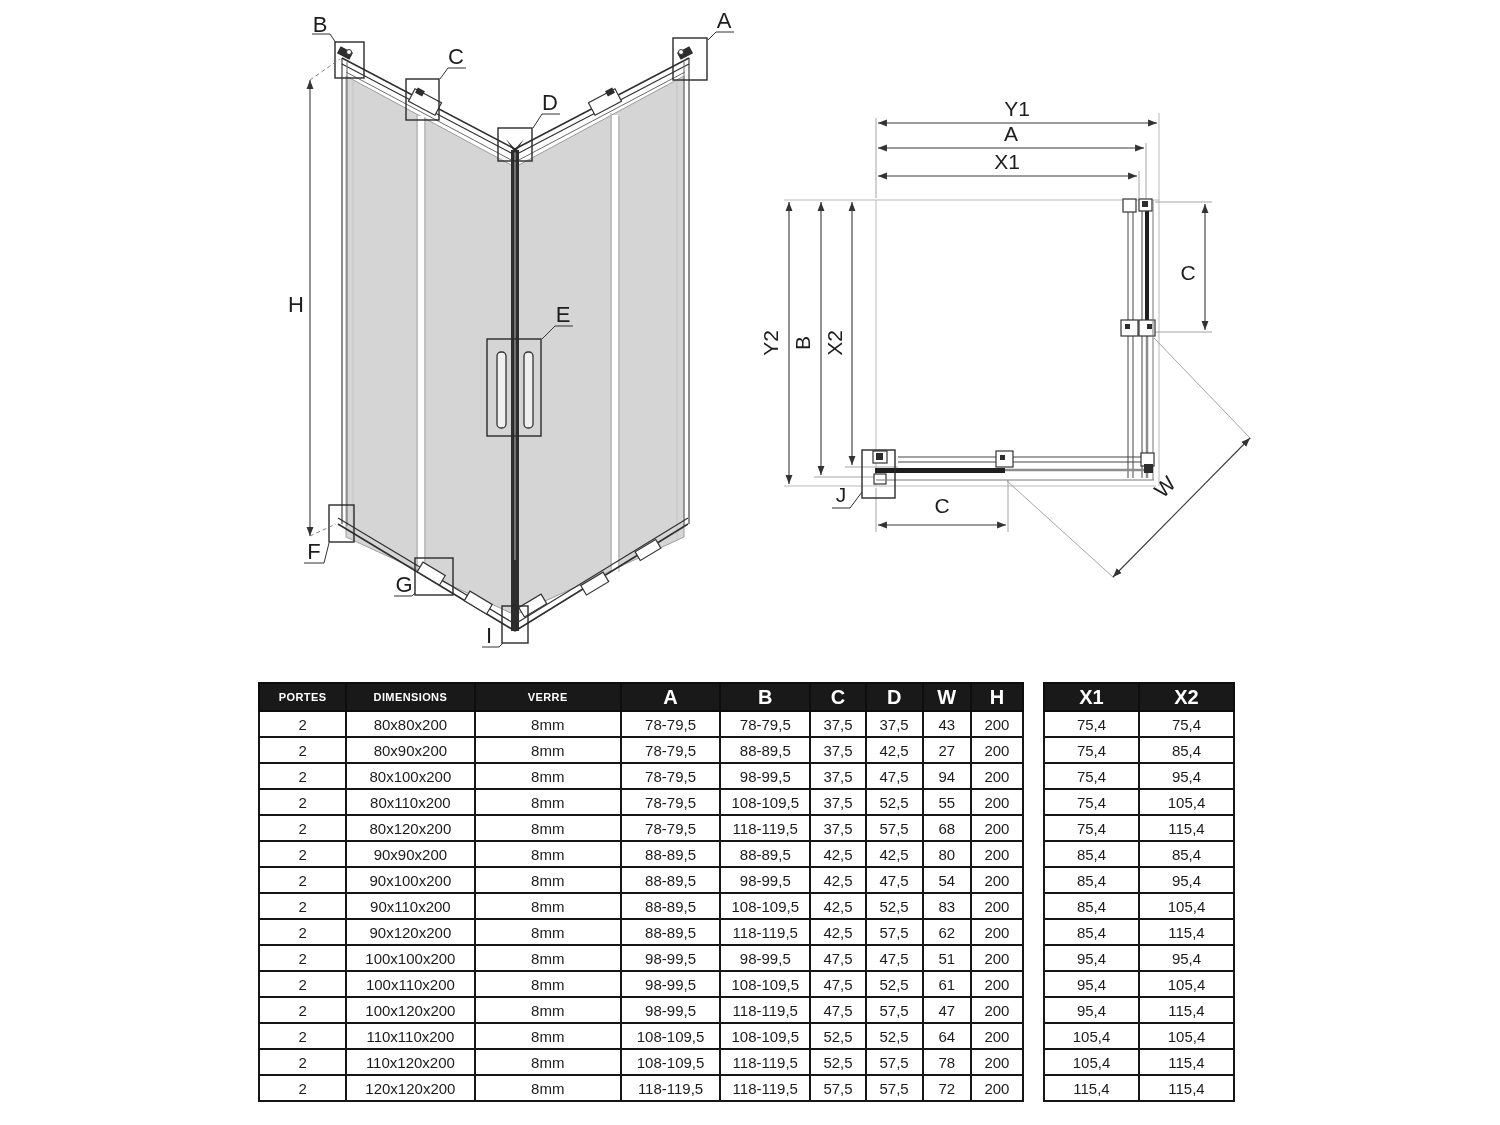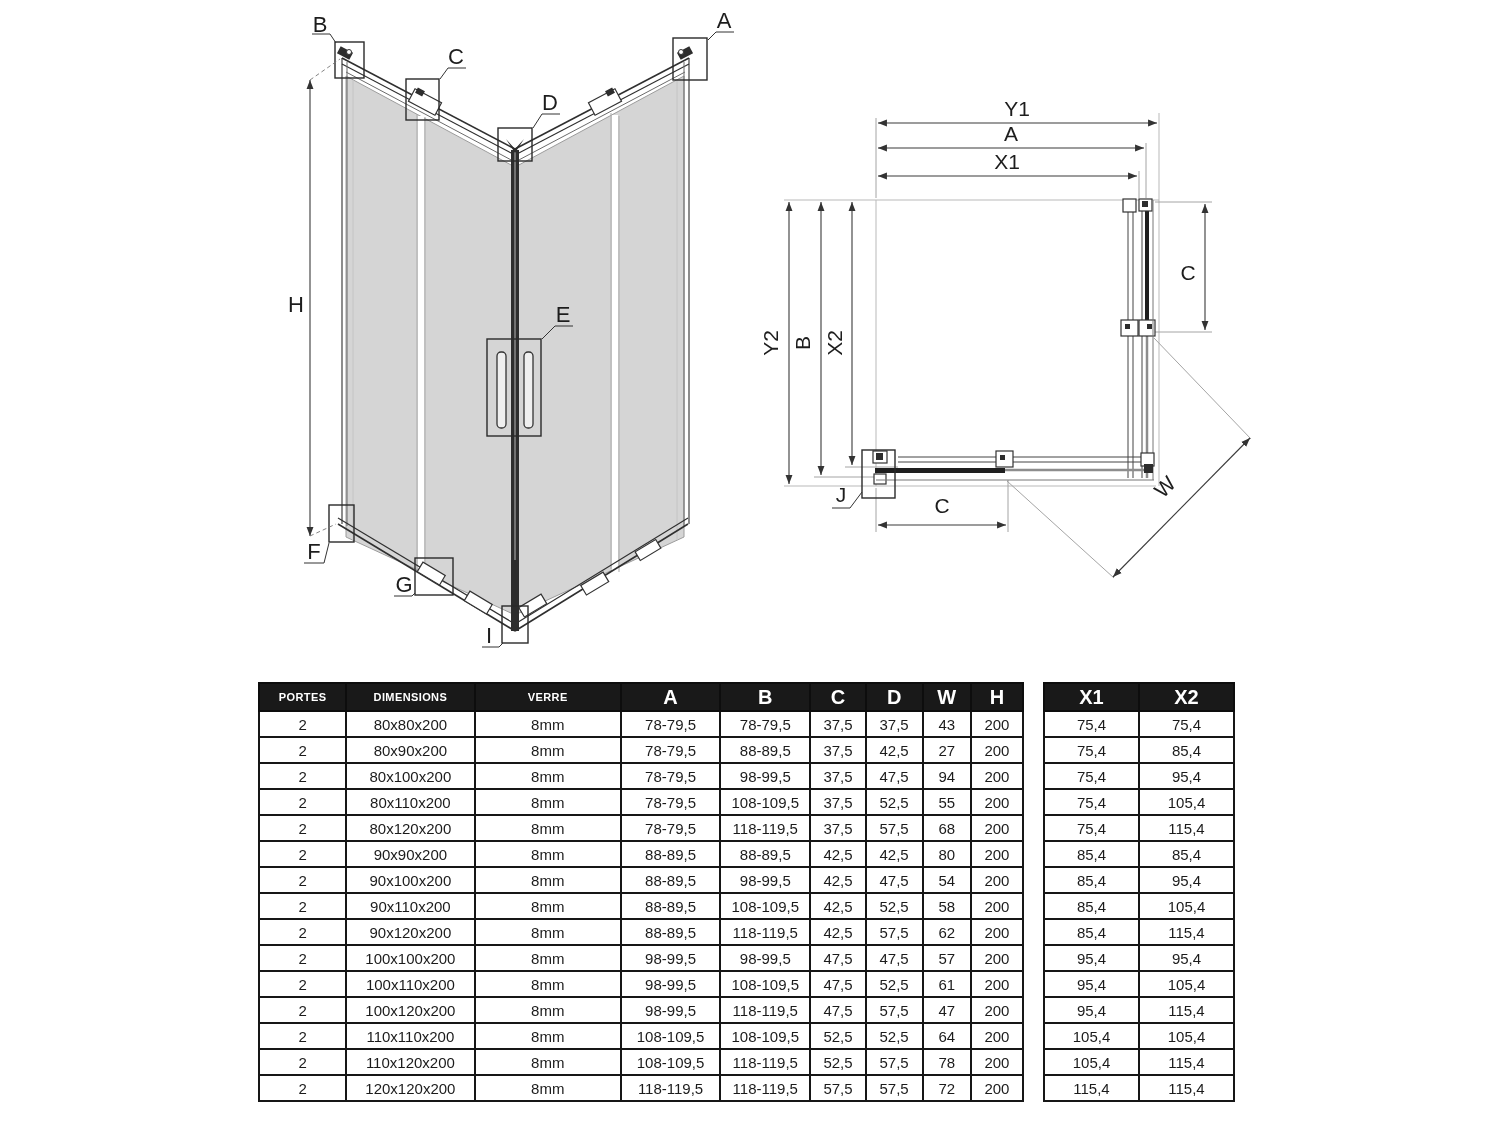--- a/index.html
+++ b/index.html
@@ -337,21 +337,21 @@
           <td>200</td>
         </tr>
         <tr>
           <td>2</td>
           <td>90x110x200</td>
           <td>8mm</td>
           <td>88-89,5</td>
           <td>108-109,5</td>
           <td>42,5</td>
           <td>52,5</td>
-          <td>58</td>
+          <td>83</td>
           <td>200</td>
         </tr>
         <tr>
           <td>2</td>
           <td>90x120x200</td>
           <td>8mm</td>
           <td>88-89,5</td>
           <td>118-119,5</td>
           <td>42,5</td>
           <td>57,5</td>
@@ -359,21 +359,21 @@
           <td>200</td>
         </tr>
         <tr>
           <td>2</td>
           <td>100x100x200</td>
           <td>8mm</td>
           <td>98-99,5</td>
           <td>98-99,5</td>
           <td>47,5</td>
           <td>47,5</td>
-          <td>57</td>
+          <td>51</td>
           <td>200</td>
         </tr>
         <tr>
           <td>2</td>
           <td>100x110x200</td>
           <td>8mm</td>
           <td>98-99,5</td>
           <td>108-109,5</td>
           <td>47,5</td>
           <td>52,5</td>

